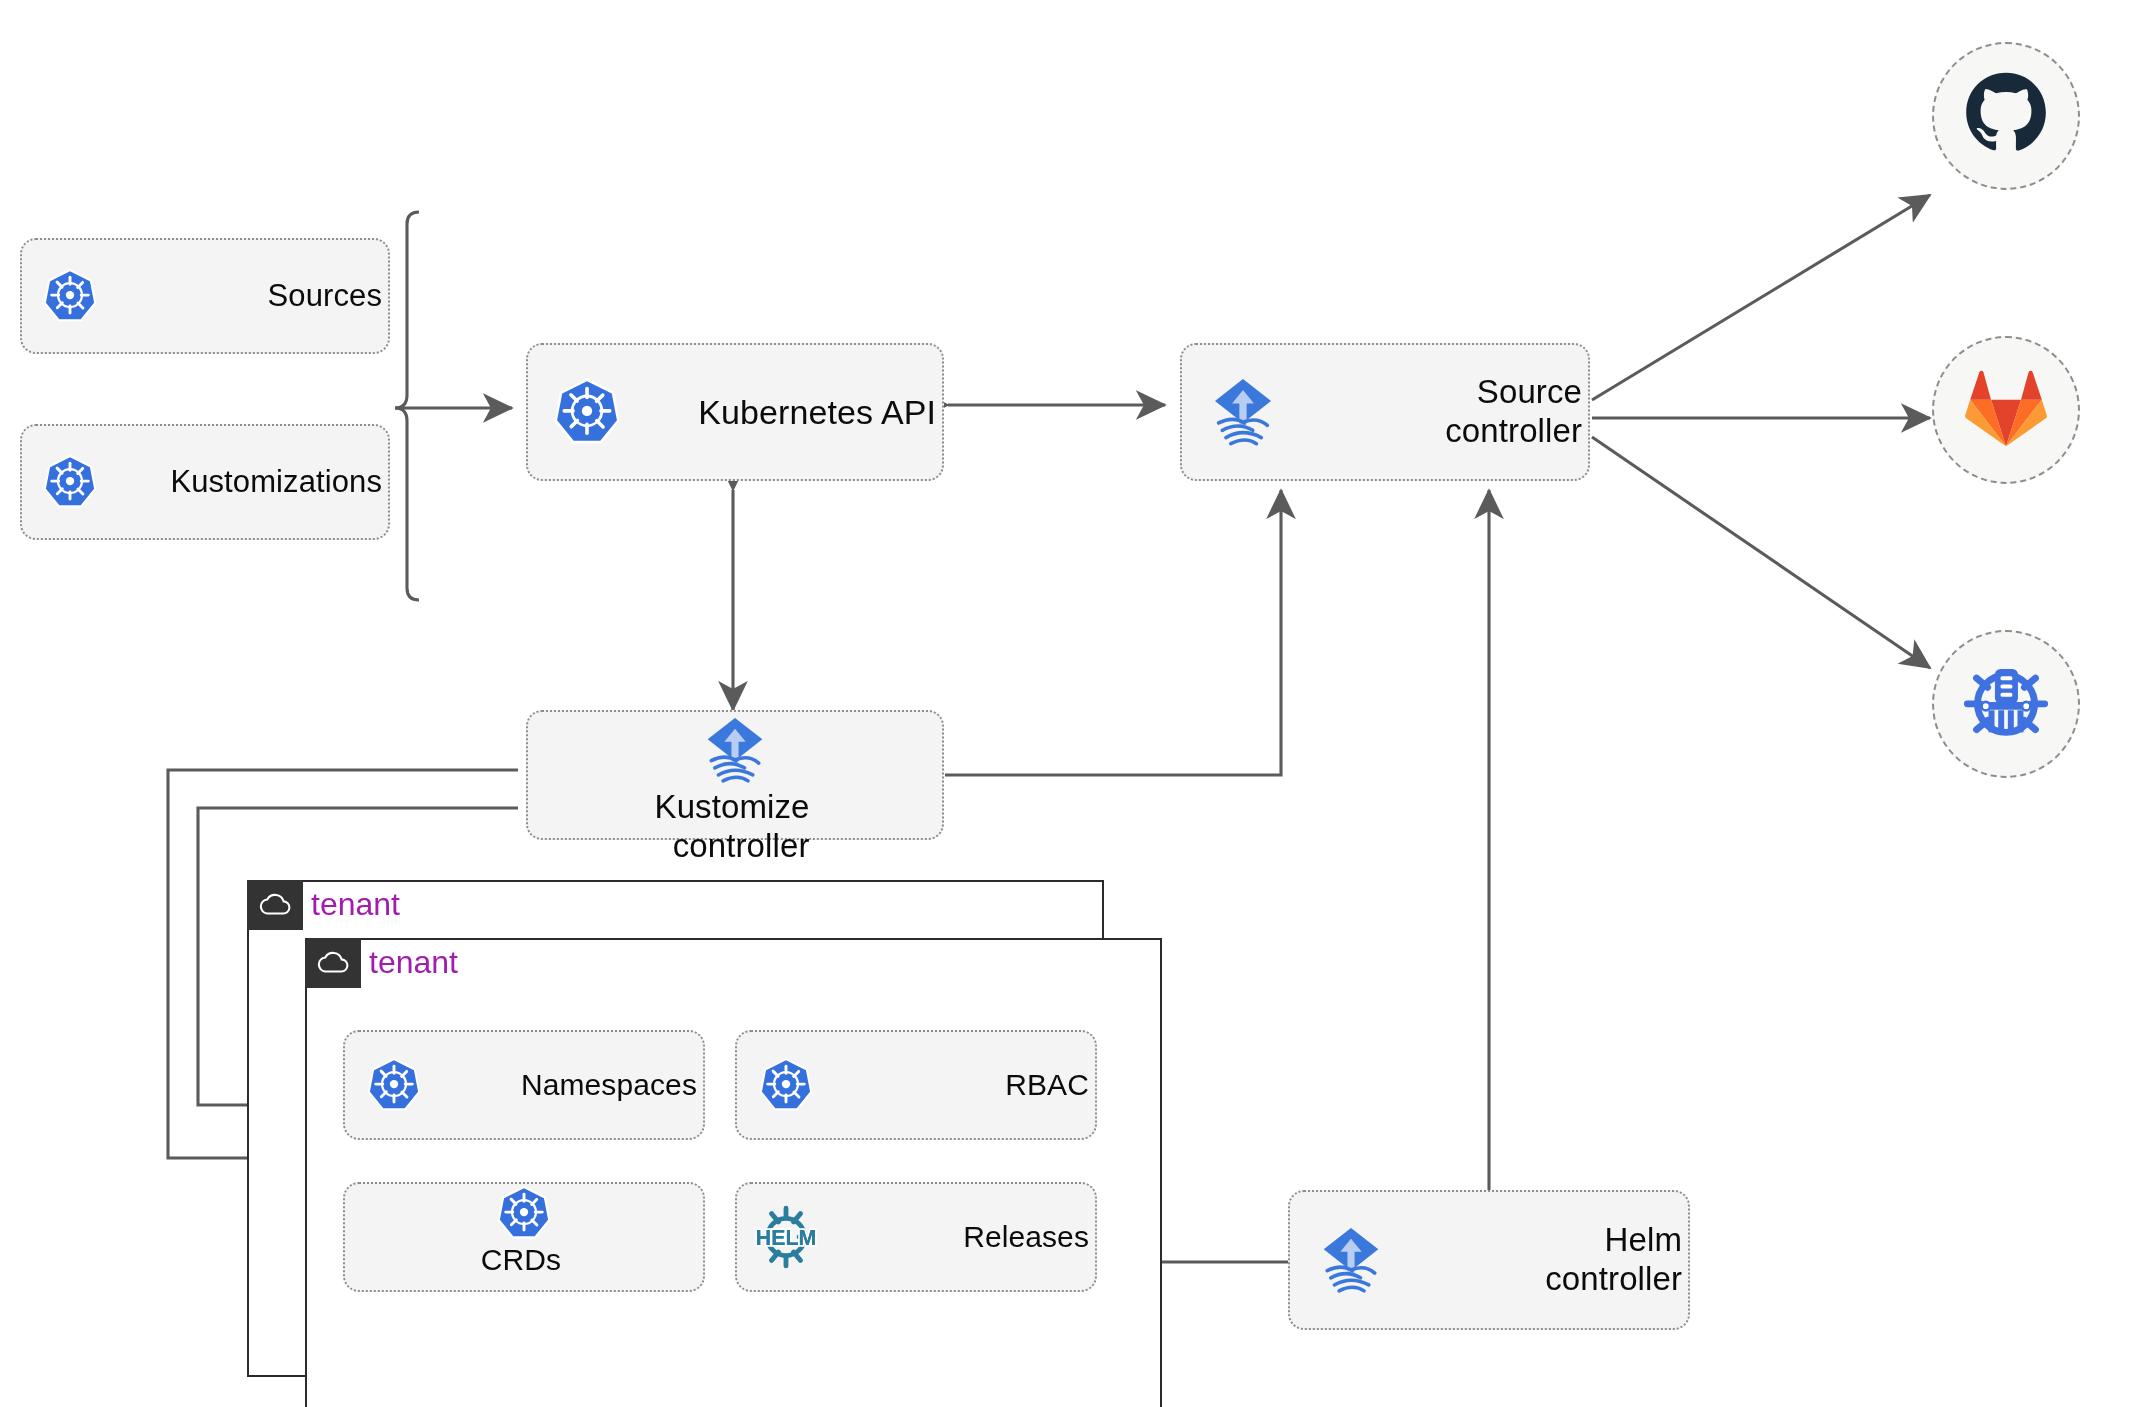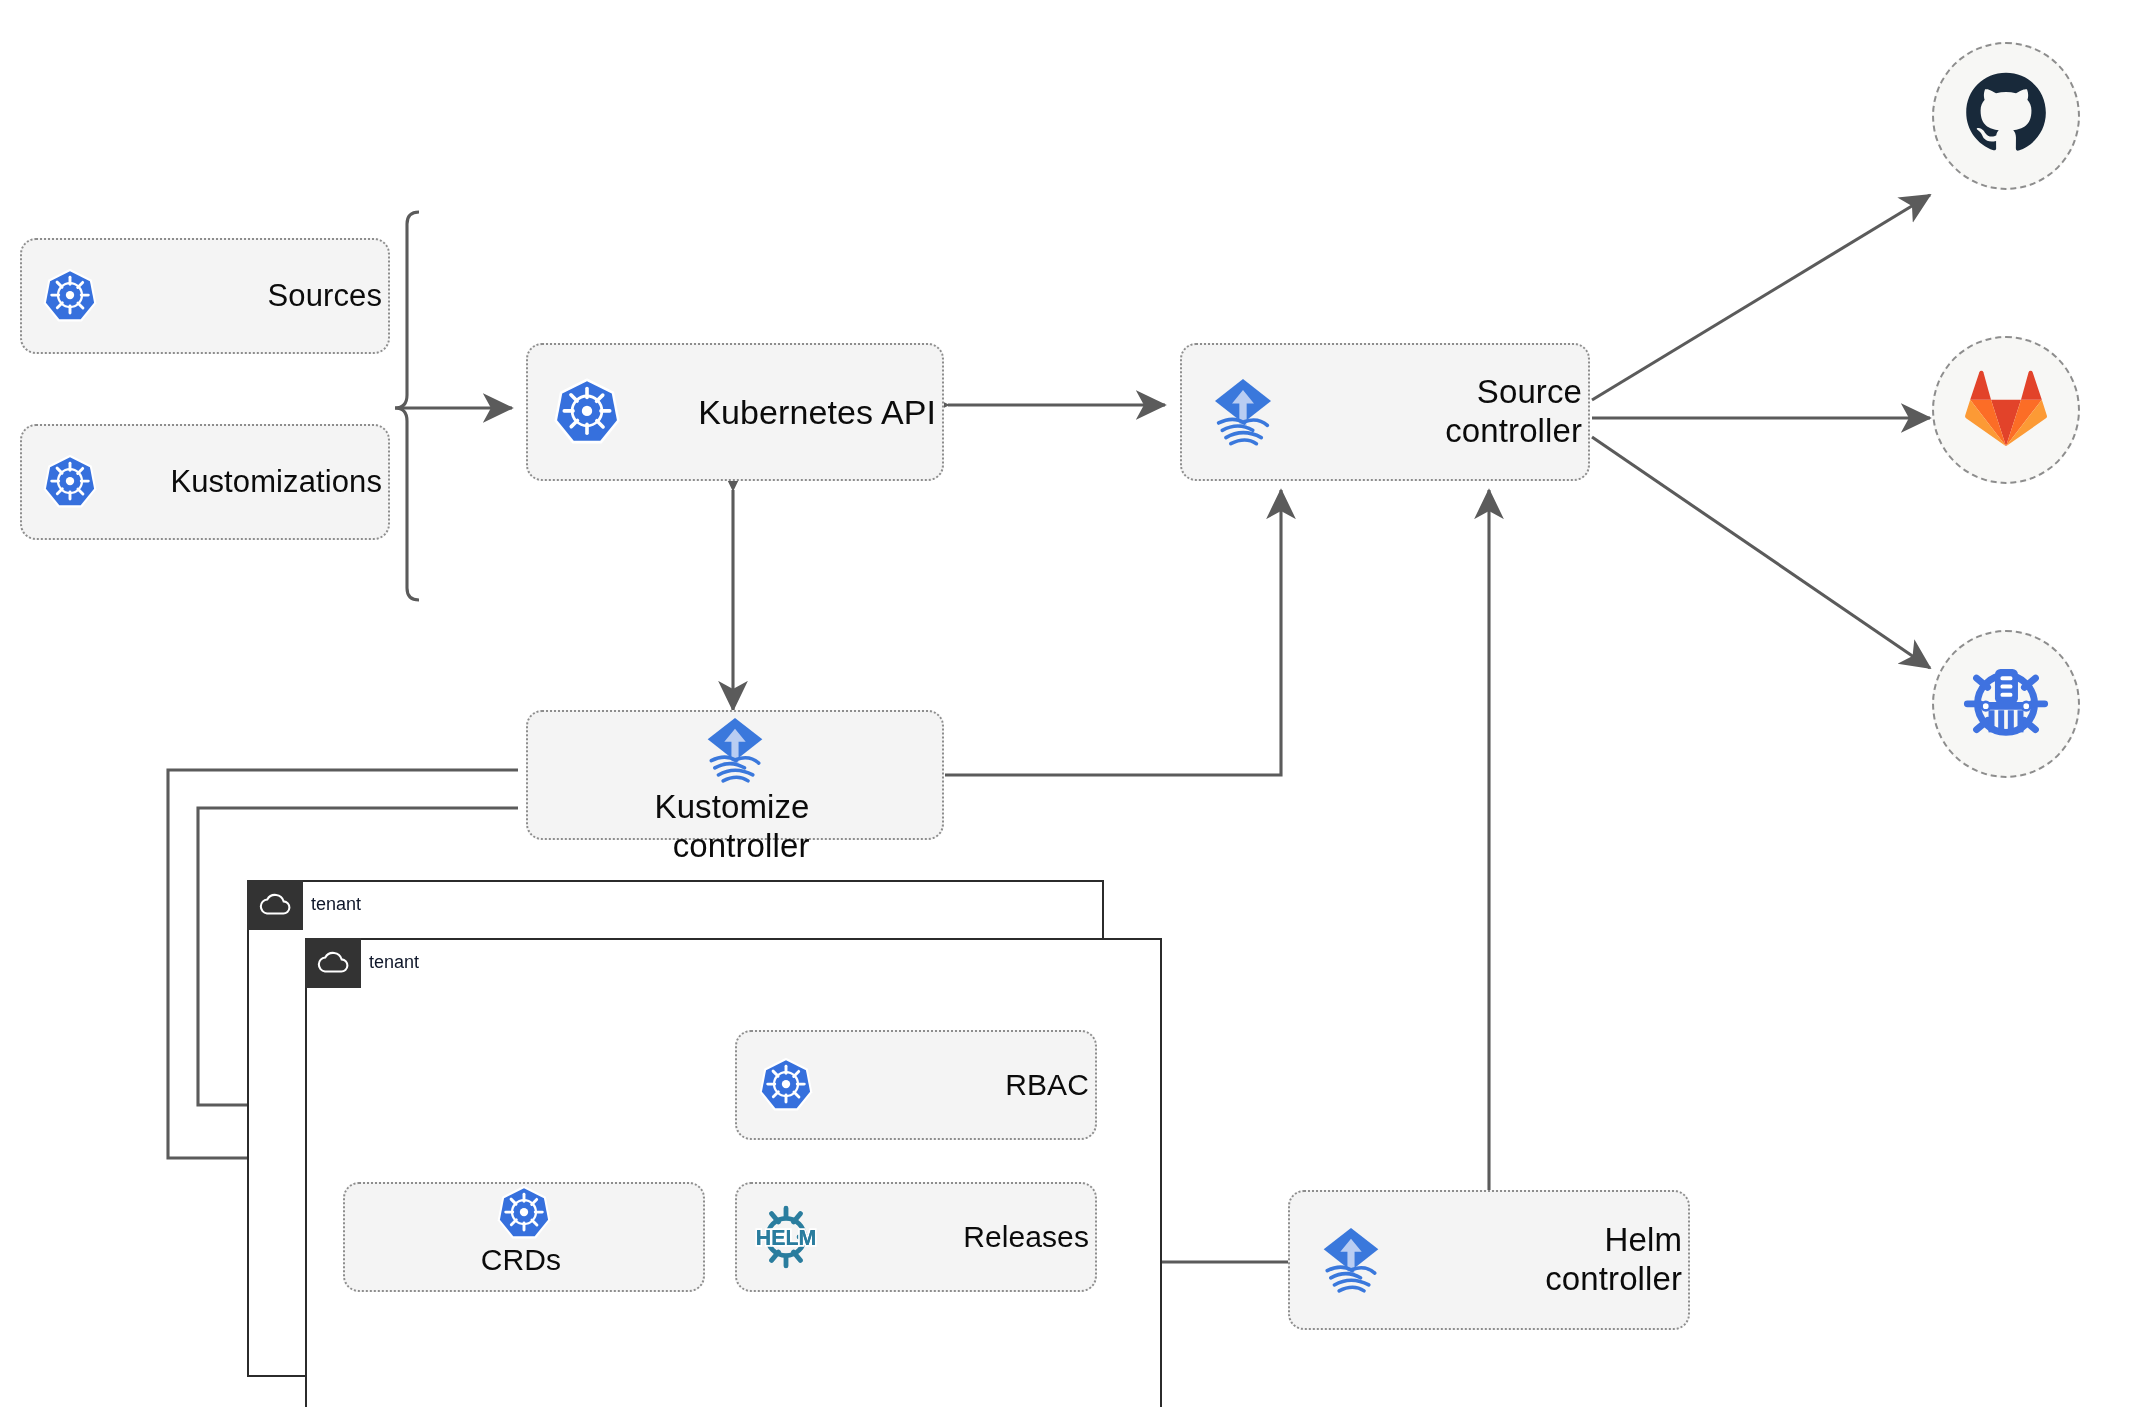--- a/index.html
+++ b/index.html
@@ -37,21 +37,21 @@
     position:absolute;background:#ffffff;border:2.4px solid #2b2b2b;
     box-sizing:border-box;z-index:2;
   }
   .tenant .tab{
     position:absolute;left:-2.4px;top:-2.4px;height:50px;
     background:#333333;display:flex;align-items:center;justify-content:center;
     width:56px;
   }
   .tenant .tname{
     position:absolute;left:62px;top:-2.4px;height:50px;display:flex;align-items:center;
-    font-size:18px;color:#0f172a;
+    font-size:32px;color:#a21caf;
   }
 
   .k8s-svg{display:block;}
 </style>
 </head>
 <body>
 
 <div id="stage">
 
   <svg id="wires" viewBox="0 0 2144 1407">
@@ -289,20 +289,41 @@
 
   <div class="tenant" style="left:305px;top:938px;width:857px;height:497px;">
     <div class="tab">
       <svg width="34" height="24" viewBox="0 0 36 24" fill="none" stroke="#ffffff" stroke-width="2.2">
         <path d="M9.5 21 A7.5 7.5 0 0 1 9.8 6.1 A9.5 9.5 0 0 1 27.2 8.2 A6.4 6.4 0 0 1 26.5 21 Z"></path>
       </svg>
     </div>
     <div class="tname">tenant</div>
   </div>
 
+  <div class="node small" style="left:343px;top:1030px;width:362px;height:110px;">
+    <span class="ico" style="width:98px;">
+      <svg class="k8s-svg" width="58" height="58" viewBox="0 0 64 64">
+        <path d="M32 2 L56 14 L61 40 L45 60 L19 60 L3 40 L8 14 Z" fill="#ffffff"></path>
+        <path d="M32 4.6 L54 15.6 L58.6 39.4 L43.8 57.6 L20.2 57.6 L5.4 39.4 L10 15.6 Z" fill="#3670dd"></path>
+        <g fill="#ffffff">
+          <circle cx="32" cy="31" r="4.6"></circle>
+          <rect x="30.4" y="9.6" width="3.2" height="11" rx="1.6"></rect>
+          <rect x="30.4" y="41.4" width="3.2" height="11" rx="1.6"></rect>
+          <rect x="10.2" y="29.4" width="11" height="3.2" rx="1.6"></rect>
+          <rect x="42.8" y="29.4" width="11" height="3.2" rx="1.6"></rect>
+          <rect x="30.4" y="9.6" width="3.2" height="11" rx="1.6" transform="rotate(45 32 31)"></rect>
+          <rect x="30.4" y="41.4" width="3.2" height="11" rx="1.6" transform="rotate(45 32 31)"></rect>
+          <rect x="10.2" y="29.4" width="11" height="3.2" rx="1.6" transform="rotate(45 32 31)"></rect>
+          <rect x="42.8" y="29.4" width="11" height="3.2" rx="1.6" transform="rotate(45 32 31)"></rect>
+          <circle cx="32" cy="31" r="13.2" fill="none" stroke="#ffffff" stroke-width="2.5"></circle>
+        </g>
+      </svg>
+    </span>
+    <span class="lbl">Namespaces</span>
+  </div>
 
   <div class="node small" style="left:735px;top:1030px;width:362px;height:110px;gap:27px;">
     <span class="ico" style="width:98px;">
       <svg class="k8s-svg" width="58" height="58" viewBox="0 0 64 64">
         <path d="M32 2 L56 14 L61 40 L45 60 L19 60 L3 40 L8 14 Z" fill="#ffffff"></path>
         <path d="M32 4.6 L54 15.6 L58.6 39.4 L43.8 57.6 L20.2 57.6 L5.4 39.4 L10 15.6 Z" fill="#3670dd"></path>
         <g fill="#ffffff">
           <circle cx="32" cy="31" r="4.6"></circle>
           <rect x="30.4" y="9.6" width="3.2" height="11" rx="1.6"></rect>
           <rect x="30.4" y="41.4" width="3.2" height="11" rx="1.6"></rect>

